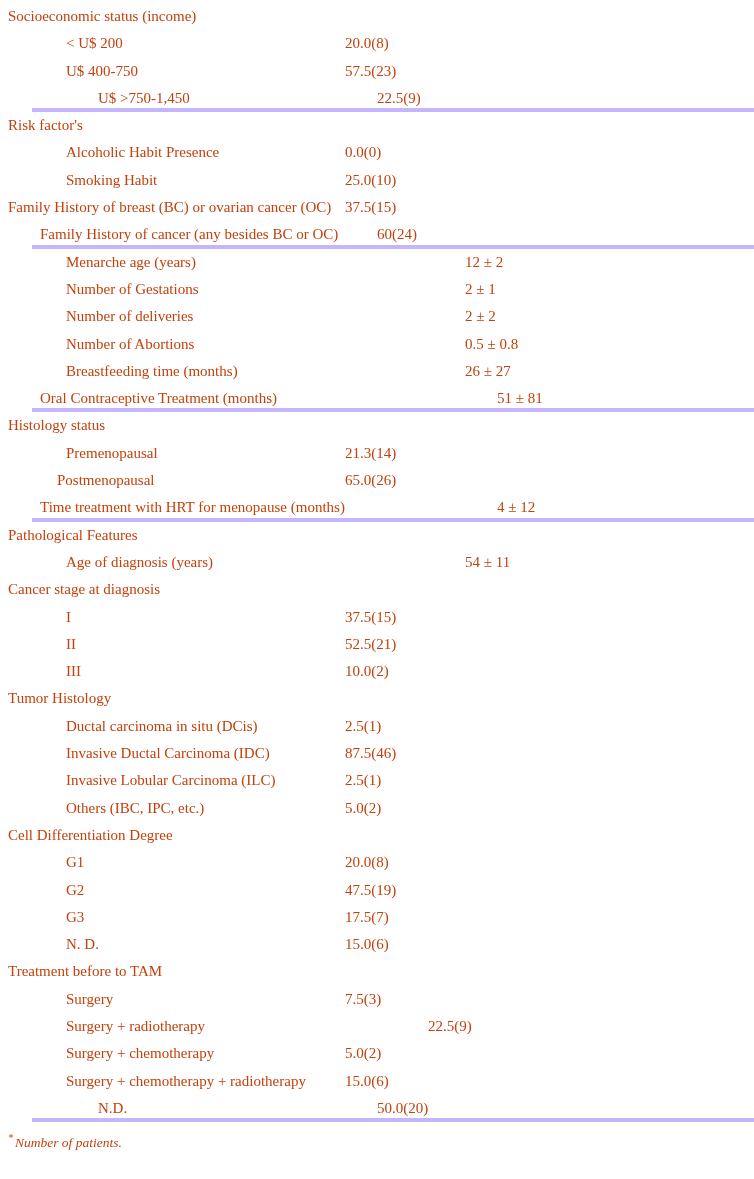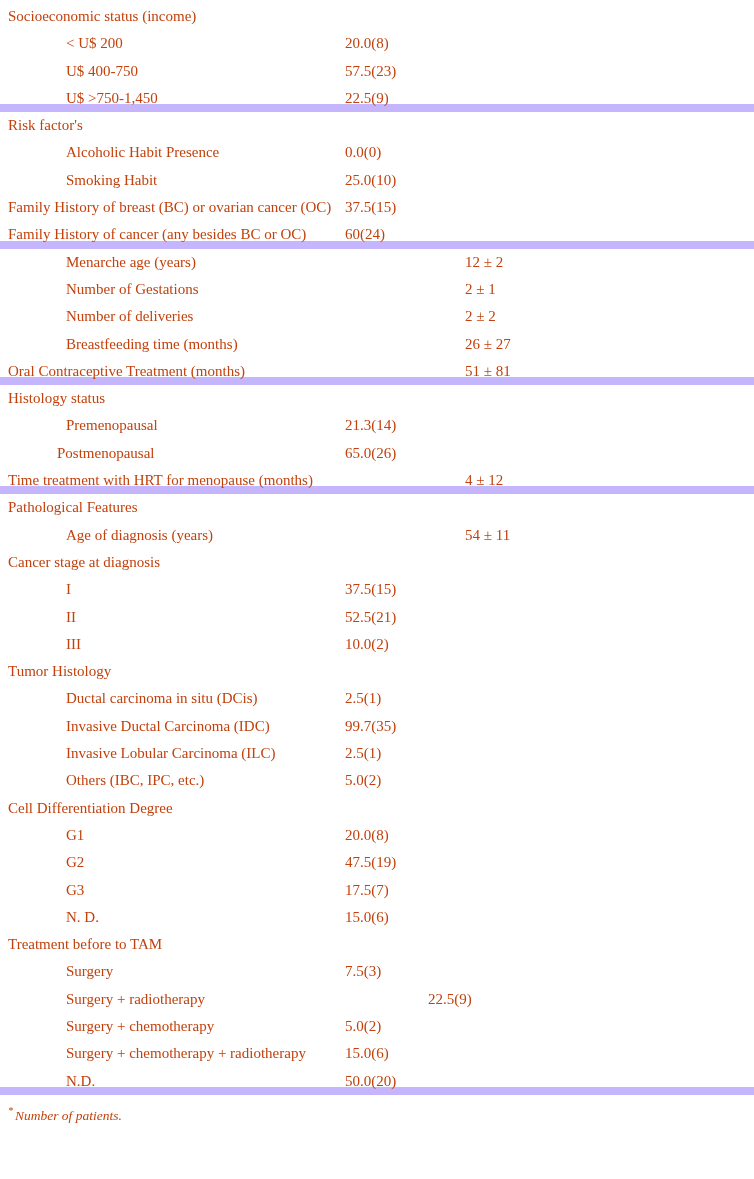--- a/index.html
+++ b/index.html
@@ -22,21 +22,22 @@
     color: #c2410c;
   }
   .row {
     position: relative;
     height: 27.3px;
     line-height: 27.3px;
     box-sizing: border-box;
     white-space: nowrap;
   }
   .row.rule-after {
-    border-bottom: 8px solid #c4b5fd;
+    border-bottom: 4px solid #c4b5fd;
+    margin-left: 32px;
   }
   .label {
     display: inline-block;
   }
   .indent-0  { padding-left: 8px;  }
   .indent-1  { padding-left: 66px; }
   .indent-1b { padding-left: 57px; }
   .value {
     position: absolute;
     top: 0;
@@ -67,35 +68,36 @@
       <div class="row"><span class="label indent-1">U$ 400-750</span><span class="value col-1">57.5(23)</span></div>
       <div class="row rule-after"><span class="label indent-1">U$ &gt;750-1,450</span><span class="value col-1">22.5(9)</span></div>
       <div class="row"><span class="label indent-0">Risk factor's</span></div>
       <div class="row"><span class="label indent-1">Alcoholic Habit Presence</span><span class="value col-1">0.0(0)</span></div>
       <div class="row"><span class="label indent-1">Smoking Habit</span><span class="value col-1">25.0(10)</span></div>
       <div class="row"><span class="label indent-0">Family History of breast (BC) or ovarian cancer (OC)</span><span class="value col-1">37.5(15)</span></div>
       <div class="row rule-after"><span class="label indent-0">Family History of cancer (any besides BC or OC)</span><span class="value col-1">60(24)</span></div>
       <div class="row"><span class="label indent-1">Menarche age (years)</span><span class="value col-2">12 ± 2</span></div>
       <div class="row"><span class="label indent-1">Number of Gestations</span><span class="value col-2">2 ± 1</span></div>
       <div class="row"><span class="label indent-1">Number of deliveries</span><span class="value col-2">2 ± 2</span></div>
+      <div class="row"><span class="label indent-1">Number of Abortions</span><span class="value col-2">0.5 ± 0.8</span></div>
       <div class="row"><span class="label indent-1">Breastfeeding time (months)</span><span class="value col-2">26 ± 27</span></div>
       <div class="row rule-after"><span class="label indent-0">Oral Contraceptive Treatment (months)</span><span class="value col-2">51 ± 81</span></div>
       <div class="row"><span class="label indent-0">Histology status</span></div>
       <div class="row"><span class="label indent-1">Premenopausal</span><span class="value col-1">21.3(14)</span></div>
       <div class="row"><span class="label indent-1b">Postmenopausal</span><span class="value col-1">65.0(26)</span></div>
       <div class="row rule-after"><span class="label indent-0">Time treatment with HRT for menopause (months)</span><span class="value col-2">4 ± 12</span></div>
       <div class="row"><span class="label indent-0">Pathological Features</span></div>
       <div class="row"><span class="label indent-1">Age of diagnosis (years)</span><span class="value col-2">54 ± 11</span></div>
       <div class="row"><span class="label indent-0">Cancer stage at diagnosis</span></div>
       <div class="row"><span class="label indent-1">I</span><span class="value col-1">37.5(15)</span></div>
       <div class="row"><span class="label indent-1">II</span><span class="value col-1">52.5(21)</span></div>
       <div class="row"><span class="label indent-1">III</span><span class="value col-1">10.0(2)</span></div>
       <div class="row"><span class="label indent-0">Tumor Histology</span></div>
       <div class="row"><span class="label indent-1">Ductal carcinoma in situ (DCis)</span><span class="value col-1">2.5(1)</span></div>
-      <div class="row"><span class="label indent-1">Invasive Ductal Carcinoma (IDC)</span><span class="value col-1">99.7(35)</span></div>
+      <div class="row"><span class="label indent-1">Invasive Ductal Carcinoma (IDC)</span><span class="value col-1">87.5(46)</span></div>
       <div class="row"><span class="label indent-1">Invasive Lobular Carcinoma (ILC)</span><span class="value col-1">2.5(1)</span></div>
       <div class="row"><span class="label indent-1">Others (IBC, IPC, etc.)</span><span class="value col-1">5.0(2)</span></div>
       <div class="row"><span class="label indent-0">Cell Differentiation Degree</span></div>
       <div class="row"><span class="label indent-1">G1</span><span class="value col-1">20.0(8)</span></div>
       <div class="row"><span class="label indent-1">G2</span><span class="value col-1">47.5(19)</span></div>
       <div class="row"><span class="label indent-1">G3</span><span class="value col-1">17.5(7)</span></div>
       <div class="row"><span class="label indent-1">N. D.</span><span class="value col-1">15.0(6)</span></div>
       <div class="row"><span class="label indent-0">Treatment before to TAM</span></div>
       <div class="row"><span class="label indent-1">Surgery</span><span class="value col-1">7.5(3)</span></div>
       <div class="row"><span class="label indent-1">Surgery + radiotherapy</span><span class="value col-3">22.5(9)</span></div>

